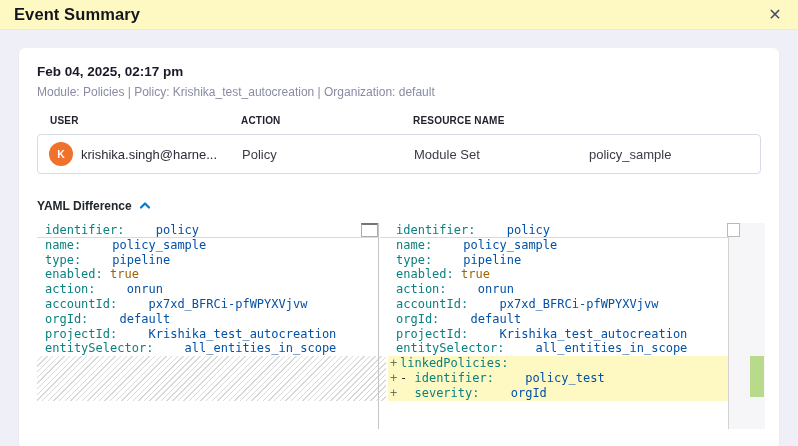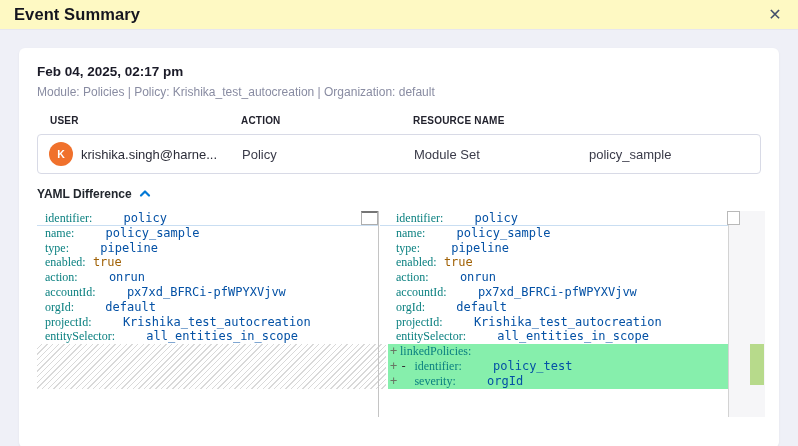--- a/index.html
+++ b/index.html
@@ -21,37 +21,37 @@
   .grid { display:grid; grid-template-columns:191px 172px 175px 1fr; align-items:center; }
   .thead { height:22px; margin-bottom:3px; }
   .thead .cell { font-size:10px; font-weight:700; color:#23232e; letter-spacing:.2px; padding-left:13px; }
   .trow { height:40px; border:1px solid #d8dae6; border-radius:4px; background:#fff; }
   .trow .cell { font-size:13px; color:#3a3b49; padding-left:13px; white-space:nowrap; overflow:hidden; }
   .user-cell { display:flex; align-items:center; gap:8px; padding-left:11px !important; }
   .avatar { flex:0 0 auto; width:24px; height:24px; border-radius:50%; background:#f0712c; color:#fff; font-size:10.5px; font-weight:700; display:flex; align-items:center; justify-content:center; }
   .user-name { color:#2b2c38; overflow:hidden; text-overflow:clip; }
 
   
-  .yaml-label-row { margin-top:12px; display:flex; align-items:center; gap:7px; }
+  .yaml-label-row { margin-top:24px; display:flex; align-items:center; gap:7px; }
   .yaml-label { font-size:12px; font-weight:700; color:#22272e; }
   .collapse-btn { border:none; background:transparent; cursor:pointer; display:flex; align-items:center; padding:0; }
 
   
   .diff { position:relative; margin-top:10px; width:728px; height:206px; background:#fff; font-family:"DejaVu Sans Mono", monospace; font-size:12px; }
   .pane { position:absolute; top:0; bottom:0; overflow:hidden; }
   .pane-left { left:0; width:341px; }
   .pane-right { left:343px; width:348px; }
   .row { height:14.8px; line-height:14.8px; white-space:pre; color:#333; }
   .pane-left .row { padding-left:8px; }
   .pane-right .row { padding-left:16px; }
   .row.first { box-shadow:inset 0 -1px #c9def2; }
-  .k { color:#0b8080;font-family:Liberation Serif, serif; }
+  .k { color:#0b8080; }
   .v { color:#0451a5;margin-left:24px; }
   .b { color:#a16207; }
-  .row.add { margin-left:8px; padding-left:2px; background:#86efac; }
+  .row.add { margin-left:8px; padding-left:2px; background:#fef9c3; }
   .plus { display:inline-block; width:10px; color:#687765; }
   .hatch { position:absolute; left:0; top:133.2px; width:349px; height:44.4px;
            background:repeating-linear-gradient(135deg, #ffffff 0 3px, #d9d9d9 3px 4px); }
   .sash { position:absolute; left:341px; top:0; bottom:0; width:1px; background:#c4c4c4; }
   .right-edge { position:absolute; left:691px; top:0; bottom:0; width:1px; background:#d3d3d3; }
   .ruler { position:absolute; left:692px; top:0; bottom:0; width:36px; background:#f6f6f8; }
   .ruler-marker { position:absolute; left:21px; top:133px; width:14px; height:41px; background:#b7da8b; }
   .slider { position:absolute; background:#fff; }
   .slider-left { left:324px; top:0; width:17px; height:14px; border:1px solid #aeaeae; border-top:2px solid #757575; }
   .slider-right { left:690px; top:0; width:13px; height:14px; border:1px solid #b9b9b9; }

